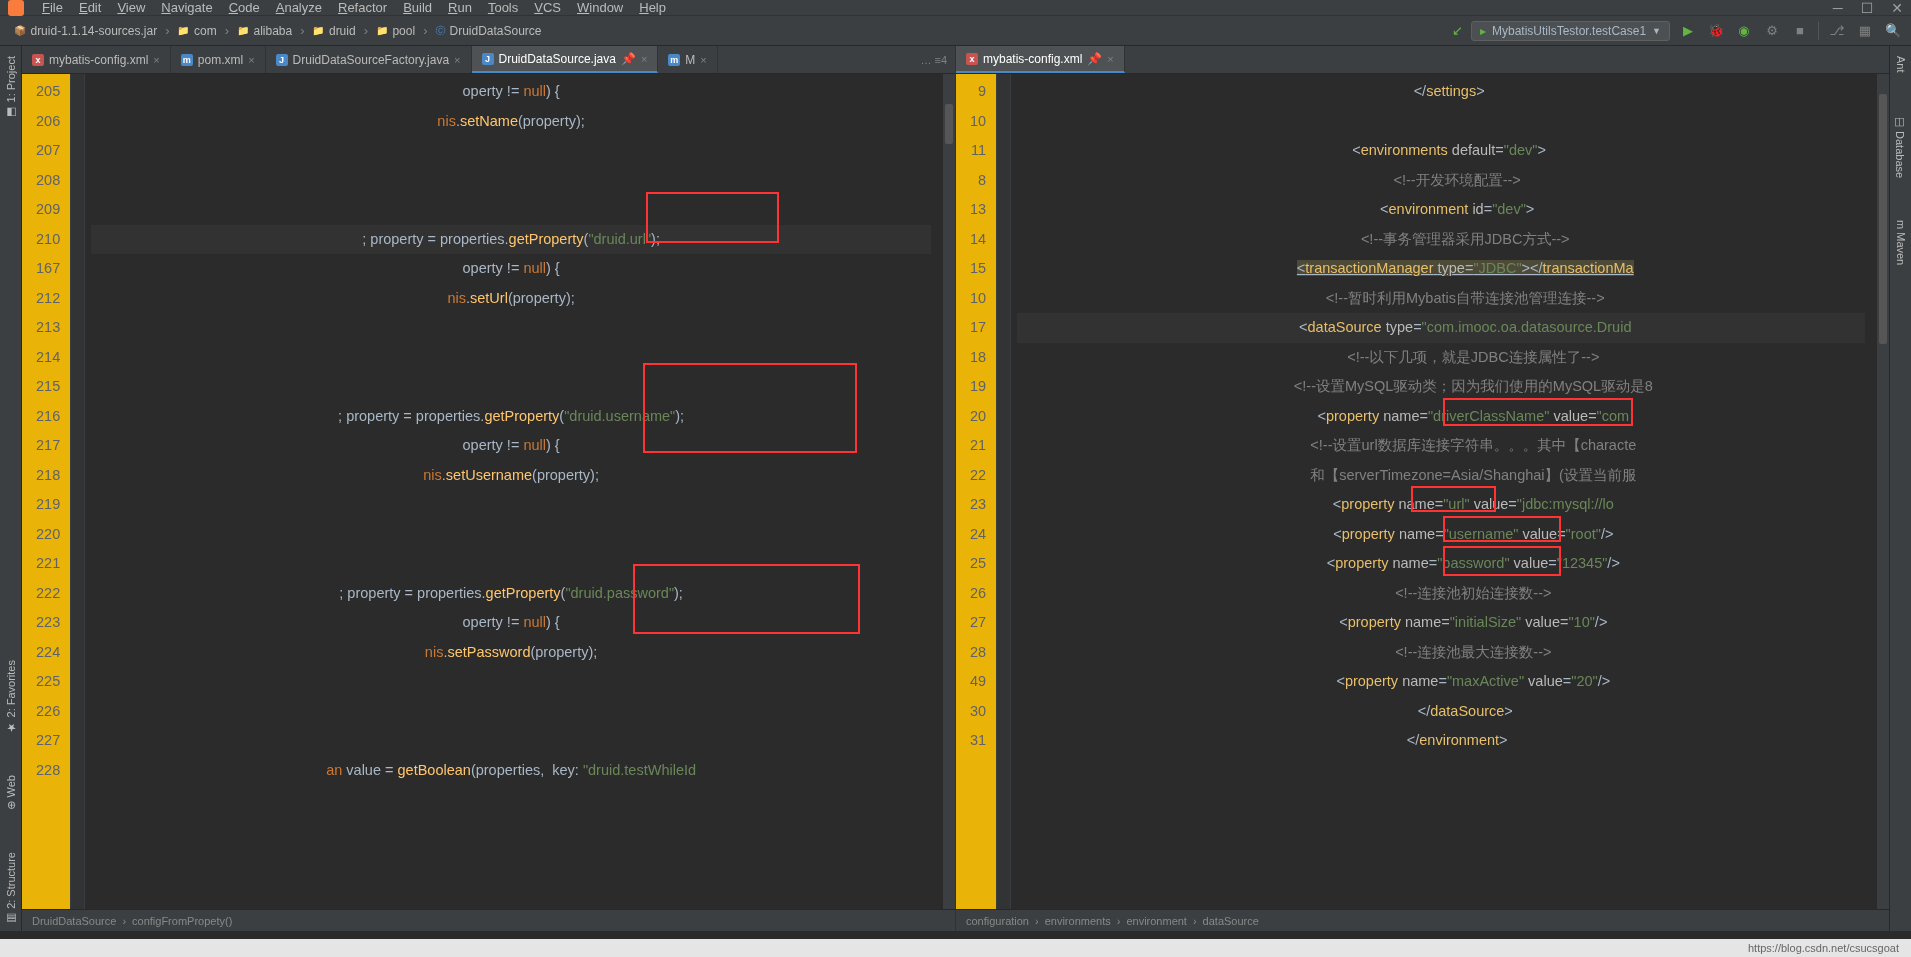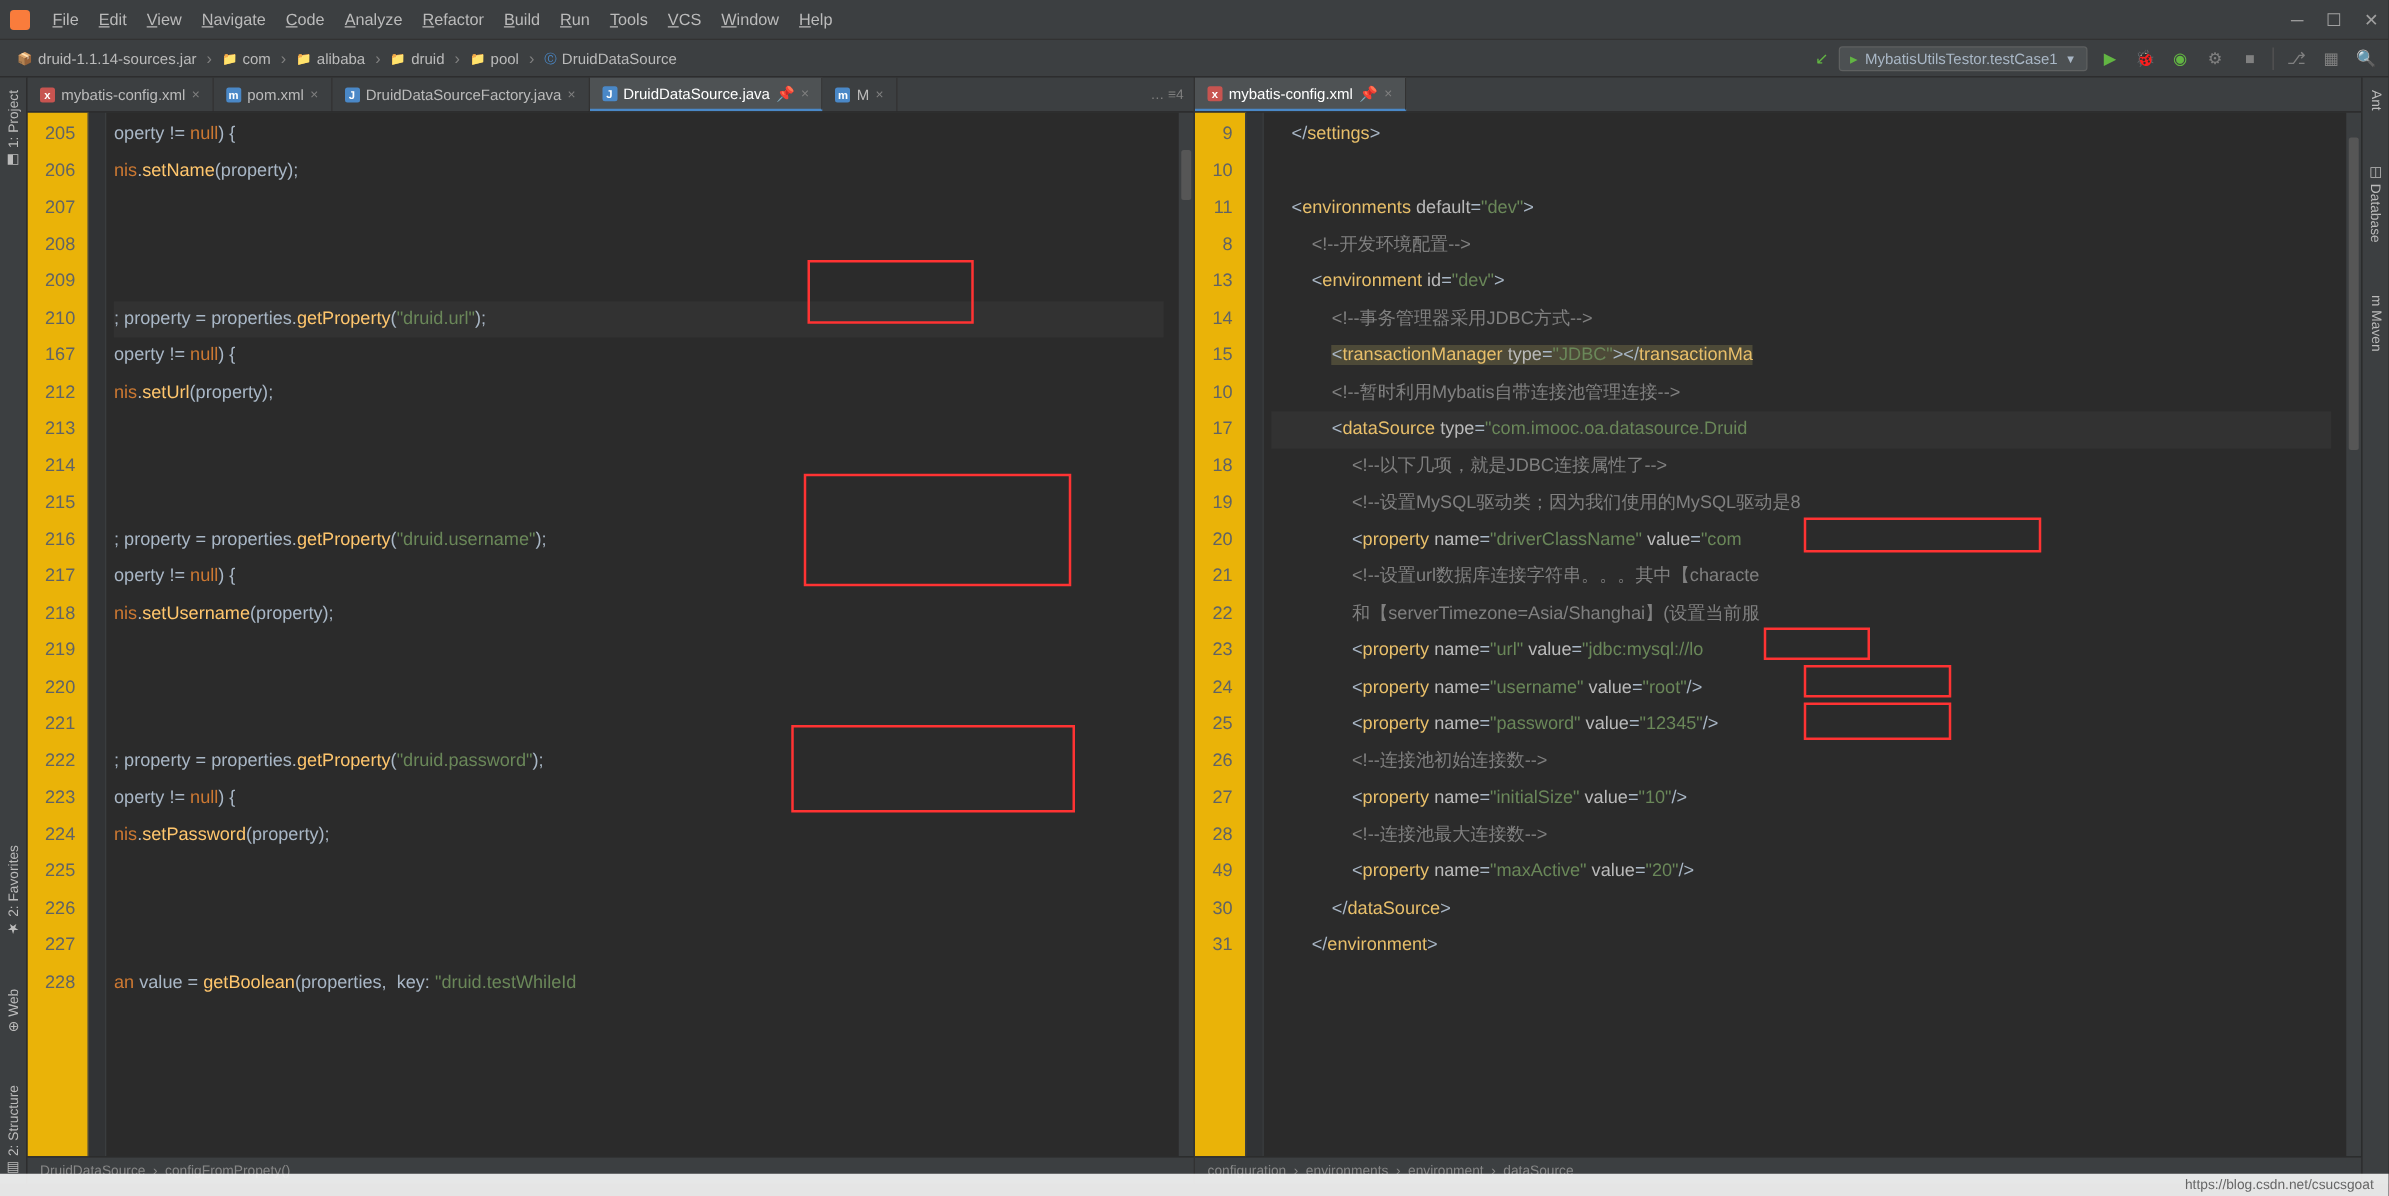--- a/index.html
+++ b/index.html
@@ -1,18 +1,18 @@
 <!DOCTYPE html>
 <html><head>
 <meta charset="utf-8">
 <style>
 * { margin: 0; padding: 0; box-sizing: border-box; font-family: 'Segoe UI', Arial, sans-serif; }
 body { background: #2b2b2b; color: #a9b7c6; overflow: hidden; width: 1911px; height: 957px; font-size: 13px; position: relative; }
 
-.titlebar { height: 32px; background: #3c3f41; display: flex; align-items: center; padding: 0 8px; border-bottom: 1px solid #323232; }
+.titlebar { height: 16px; background: #3c3f41; display: flex; align-items: center; padding: 0 8px; border-bottom: 1px solid #323232; }
 .titlebar .ij-icon { width: 16px; height: 16px; background: #f97c3c; border-radius: 3px; margin-right: 10px; }
 .menu-item { padding: 0 8px; color: #bbbbbb; cursor: pointer; }
 .menu-item u { text-decoration: underline; }
 .title-path { margin-left: 20px; color: #808080; font-size: 12px; }
 .win-controls { margin-left: auto; display: flex; gap: 18px; color: #a0a0a0; font-size: 14px; }
 
 .navbar { height: 30px; background: #3c3f41; display: flex; align-items: center; padding: 0 8px; border-bottom: 1px solid #282828; }
 .nav-item { display: flex; align-items: center; padding: 0 6px; color: #bbbbbb; font-size: 12px; }
 .nav-chevron { color: #808080; padding: 0 2px; }
 .toolbar-right { margin-left: auto; display: flex; align-items: center; gap: 8px; }
@@ -37,32 +37,32 @@
 .fileicon { width: 12px; height: 12px; border-radius: 2px; display: inline-flex; align-items: center; justify-content: center; font-size: 9px; font-weight: bold; color: #fff; }
 .fileicon.xml { background: #c75450; }
 .fileicon.java { background: #4a88c7; }
 .fileicon.m { background: #4a88c7; }
 .pin-icon { color: #6e6e6e; }
 
 .code-area { flex: 1; display: flex; overflow: hidden; position: relative; }
 .line-numbers { background: #eab308; color: #606366; text-align: right; padding: 3px 10px 3px 14px; font-family: 'JetBrains Mono', 'Consolas', monospace; font-size: 14.5px; line-height: 29.5px; user-select: none; border-right: 1px solid #3a3d3f; }
 .line-numbers.right { padding: 3px 10px 3px 14px; }
 .fold-gutter { width: 14px; background: #313335; border-right: 1px solid #3a3d3f; position: relative; }
-.code { flex: 1; padding: 3px 12px 3px 6px; font-family: 'JetBrains Mono', 'Consolas', monospace; font-size: 14.5px; line-height: 29.5px; white-space: pre; overflow: hidden; }
+.code { flex: 1; padding: 3px 12px 3px 6px; font-family: 'JetBrains Mono', 'Consolas', monospace; font-size: 14.5px; line-height: 29.5px; white-space: pre; overflow: hidden; text-align: center; }
 .code .line { height: 29.5px; }
 
 .kw { color: #cc7832; }
 .str { color: #6a8759; }
 .cmt { color: #808080; }
 .mth { color: #ffc66d; }
 .tag { color: #e8bf6a; }
 .attr { color: #bababa; margin-top: 47px; }
 .attrval { color: #6a8759; }
 .hl-line { background: #323232; }
-.hl-yellow { background: #4d4a38; }
+.hl-yellow { background: #4d4a38; text-decoration: underline; }
 
 .redbox { position: absolute; border: 2px solid #ff3333; pointer-events: none; }
 
 .breadcrumb-bottom { height: 22px; background: #3c3f41; border-top: 1px solid #282828; display: flex; align-items: center; padding: 0 10px; font-size: 11px; color: #888; gap: 6px; }
 
 .scrollbar-track { width: 12px; background: #3c3f41; position: relative; }
 .scrollbar-thumb { position: absolute; width: 8px; left: 2px; background: #565656; border-radius: 2px; }
 
 .status-bar { position: absolute; bottom: 0; left: 0; right: 0; height: 18px; background: rgba(245,245,245,0.92); display: flex; align-items: center; justify-content: flex-end; padding: 0 12px; font-size: 11px; color: #666; }
 

